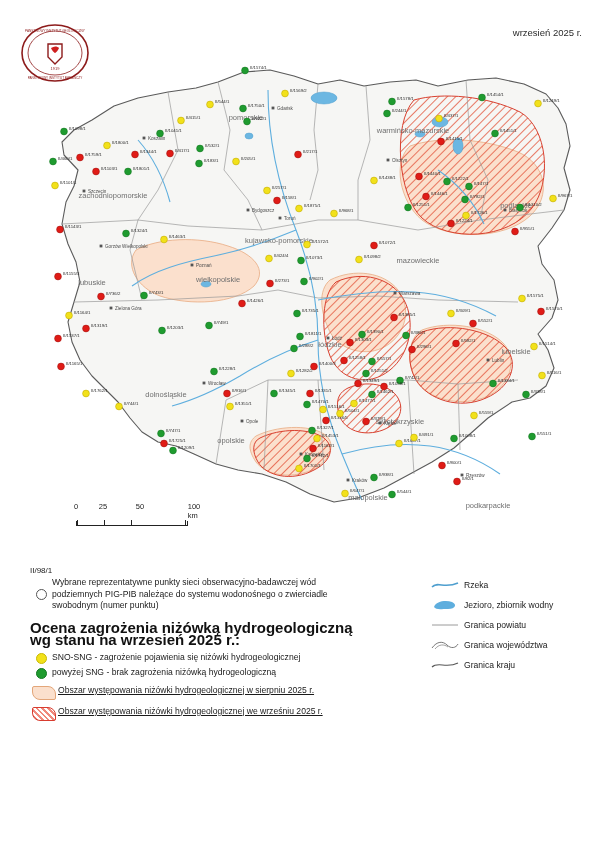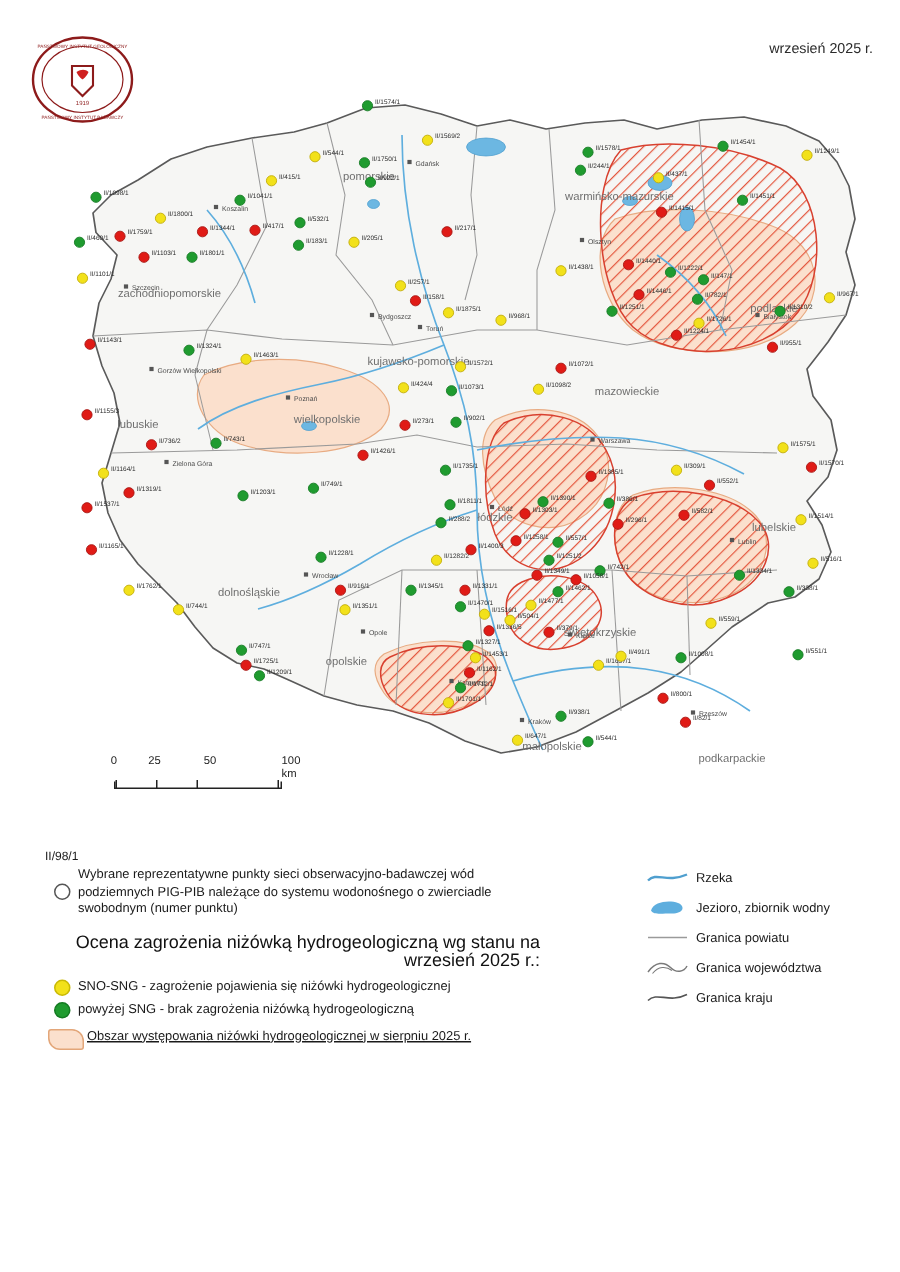--- a/index.html
+++ b/index.html
@@ -43,21 +43,21 @@
 
   
   .legend{
     position:absolute;left:30px;top:566px;width:540px;font-size:8.6px;color:#1a1a1a;
   }
   .lg-code{font-size:8px;margin-bottom:2px;}
   .lg-row{display:flex;align-items:center;margin-bottom:3px;}
   .lg-sym{width:22px;flex:none;display:flex;justify-content:center;align-items:flex-start;padding-top:1px;}
   .lg-txt{line-height:11.5px;}
   .lg-head{
-    font-weight:normal;font-size:12px;line-height:12px;margin:10px 0 6px 0;color:#111;text-align:right;
+    font-weight:bold;font-size:15px;line-height:12px;margin:10px 0 6px 0;color:#111;
   }
   .dot{width:9px;height:9px;border-radius:50%;display:inline-block;border:1px solid #4a4a4a;}
   .dot.green{background:#1f9b2f;border-color:#147a22;}
   .dot.yellow{background:#f2e11a;border-color:#c9b905;}
   .dot.red{background:#e01b16;border-color:#a81411;}
   .dot.hollow{background:#fff;border:1px solid #555;}
   .legend-left{position:absolute;left:0;top:0;width:330px;}
   .legend-right{position:absolute;left:400px;top:14px;width:180px;}
   .lr-row{display:flex;align-items:center;margin-bottom:7px;}
   .lr-sym{width:34px;flex:none;}
@@ -769,20 +769,26 @@
           </div>
         <div class="lg-txt">powyżej SNG - brak zagrożenia niżówką hydrogeologiczną</div>
       </div>
 
       <div class="lg-block">
         <div class="lg-sym">
             <div class="swatch-area"></div>
           </div>
         <div class="lg-txt">Obszar występowania niżówki hydrogeologicznej w sierpniu 2025 r.</div>
       </div>
+      <div class="lg-block">
+        <div class="lg-sym">
+            <div class="swatch-hatch"></div>
+          </div>
+        <div class="lg-txt">Obszar występowania niżówki hydrogeologicznej we wrześniu 2025 r.</div>
+      </div>
     </div>
 
     <div class="legend-right">
       <div class="lr-row">
         <div class="lr-sym">
           <svg width="30" height="10">
               <path d="M2 7 C8 1, 14 9, 28 3" stroke="#4f9fcf" stroke-width="1.6" fill="none"></path>
             </svg>
         </div>
         <div class="lg-txt">Rzeka</div>

